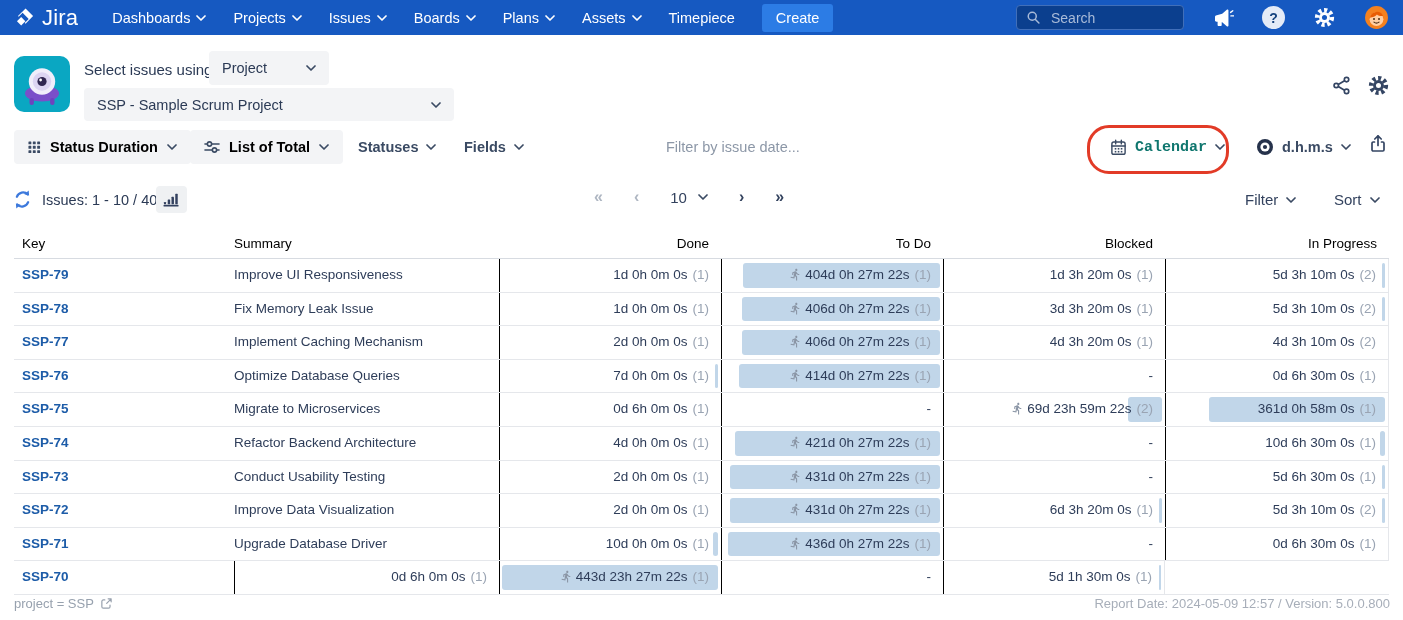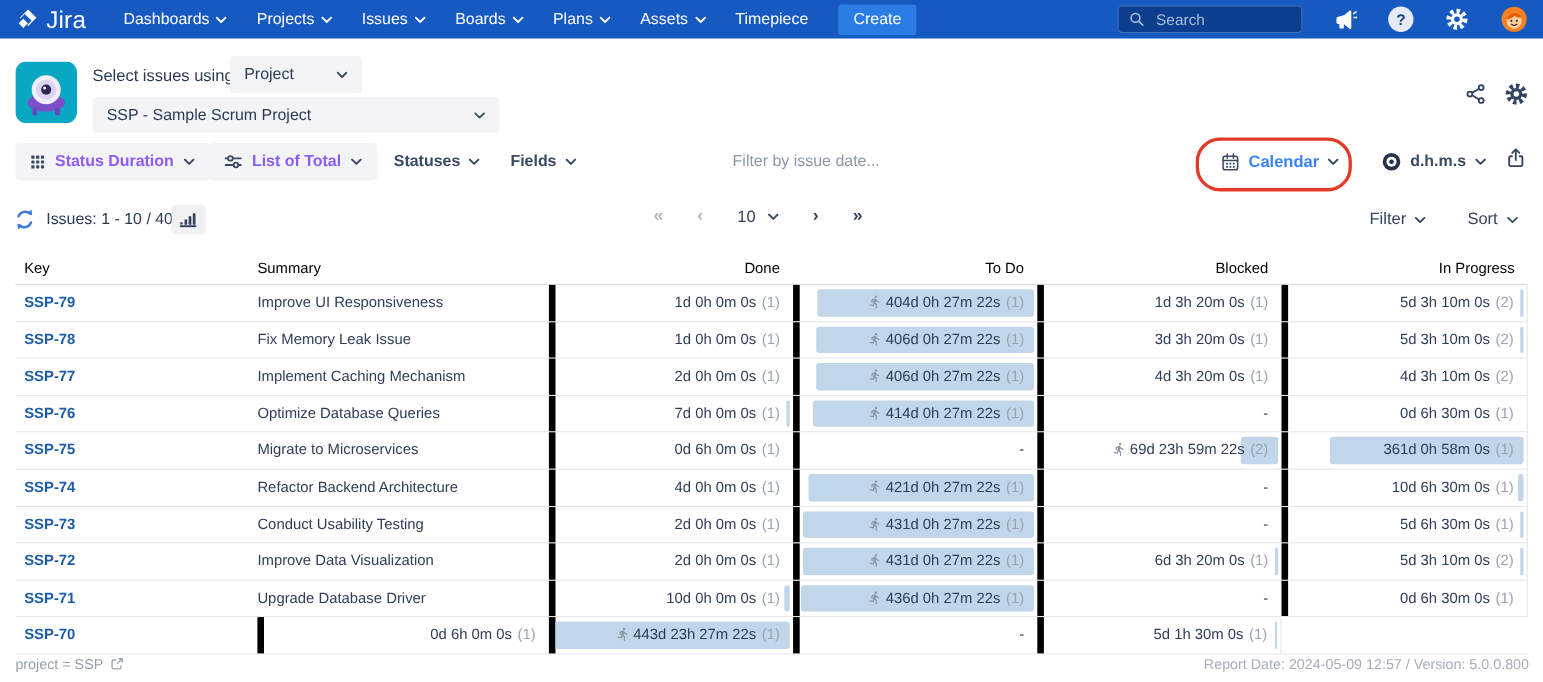--- a/index.html
+++ b/index.html
@@ -40,29 +40,29 @@
   .project-select{position:absolute;left:84px;top:88px;width:370px;height:33px}
   .select-box{background:#F3F4F6;border-radius:4px;display:flex;align-items:center;
        justify-content:space-between;padding:0 13px;font-size:14.5px;color:#2B3A55;
        box-sizing:border-box;cursor:pointer}
   .hdr-actions{position:absolute;top:74px;right:13px;display:flex;align-items:center;gap:15px}
 
   
   .toolbar{position:absolute;left:0;top:130px;width:100%;height:34px}
   .soft-btn{position:absolute;height:34px;background:#F3F4F6;border:none;border-radius:4px;
        display:flex;align-items:center;gap:9px;padding:0 14px;font-family:inherit;
-       font-size:14.5px;font-weight:700;color:#8b5cf6;cursor:pointer}
+       font-size:14.5px;font-weight:700;color:#000000;cursor:pointer}
   .plain-dd{position:absolute;height:34px;display:flex;align-items:center;gap:8px;background:none;border:none;
        font-family:inherit;font-size:14.5px;font-weight:700;color:#3A4A63;cursor:pointer}
   .date-filter{position:absolute;left:666px;top:0;height:34px;display:flex;align-items:center;
        color:#8C97A7;font-size:14.5px;cursor:text}
   .annotation-oval{position:absolute;left:1087px;top:125px;width:136px;height:43px;
        border:3px solid #E23B27;border-radius:22px;pointer-events:none}
   .cal-group{position:absolute;left:1104px;top:133px;height:28px;display:flex;align-items:center;gap:8px;
-       background:none;border:none;font-family:Liberation Sans, sans-serif;font-size:15px;font-weight:700;color:#3b82f6;cursor:pointer}
+       background:none;border:none;font-family:Liberation Mono, monospace;font-size:15px;font-weight:700;color:#0f766e;cursor:pointer}
   .units-group{position:absolute;left:1250px;top:136px;height:22px;display:flex;align-items:center;gap:8px;
        background:none;border:none;font-family:inherit;font-size:14.5px;font-weight:700;color:#3A4A63;cursor:pointer}
   .export-btn{position:absolute;left:1368px;top:133px;background:none;border:none;padding:0;cursor:pointer}
 
   
   .refresh-btn{position:absolute;left:12px;top:189px;background:none;border:none;padding:0;cursor:pointer}
   .issues-count{position:absolute;left:42px;top:192px;font-size:14.5px;color:#2B3A55}
   .chart-btn{position:absolute;left:156px;top:186px;width:31px;height:27px;background:#EFF1F3;
        border:none;border-radius:4px;display:flex;align-items:center;justify-content:center;cursor:pointer}
   .pagination{position:absolute;left:594px;top:188px;display:flex;align-items:center;gap:31px;
@@ -79,21 +79,21 @@
   .table{position:absolute;left:14px;top:229px;width:1375px}
   .thead,.trow{display:grid;grid-template-columns:220px 265px 222px 222px 222px 224px}
   .thead{height:29px;border-bottom:1px solid #D7DBE1;color:#000000;font-size:13.5px}
   .thead .hc{line-height:29px}
   .thead .hl{padding-left:8px}
   .thead .ha{text-align:right;padding-right:12px}
   .trow{height:32.6px;border-bottom:1px solid #E5E7EB}
   .cell{position:relative;line-height:32.6px;font-size:13.5px;color:#2E3D59;overflow:hidden;white-space:nowrap}
   .key-cell{padding-left:8px}
   .key-link{color:#1D5CA8;font-weight:700;text-decoration:none;cursor:pointer}
-  .dur-cell{border-left:6px solid #000000}
+  .dur-cell{border-left:1px solid #000000}
   .dur-cell.last{border-right:1px solid #E5E7EB}
   .dur-text{position:relative;text-align:right;padding-right:12px;z-index:1}
   .bar{position:absolute;right:3px;top:4px;bottom:4px;background:#C1D6E9;border-radius:3px;z-index:0}
   .count{color:#9AA4B3;margin-left:5px}
   .runner{width:13px;height:13px;fill:#8A95A5;display:inline-block;vertical-align:-2px;margin-right:3px}
 
   
   .footer{position:absolute;left:14px;right:13px;top:596px;display:flex;align-items:center;
        justify-content:space-between;font-size:13px}
   .footer-query{display:flex;align-items:center;gap:6px;color:#97A1AE;cursor:pointer}

